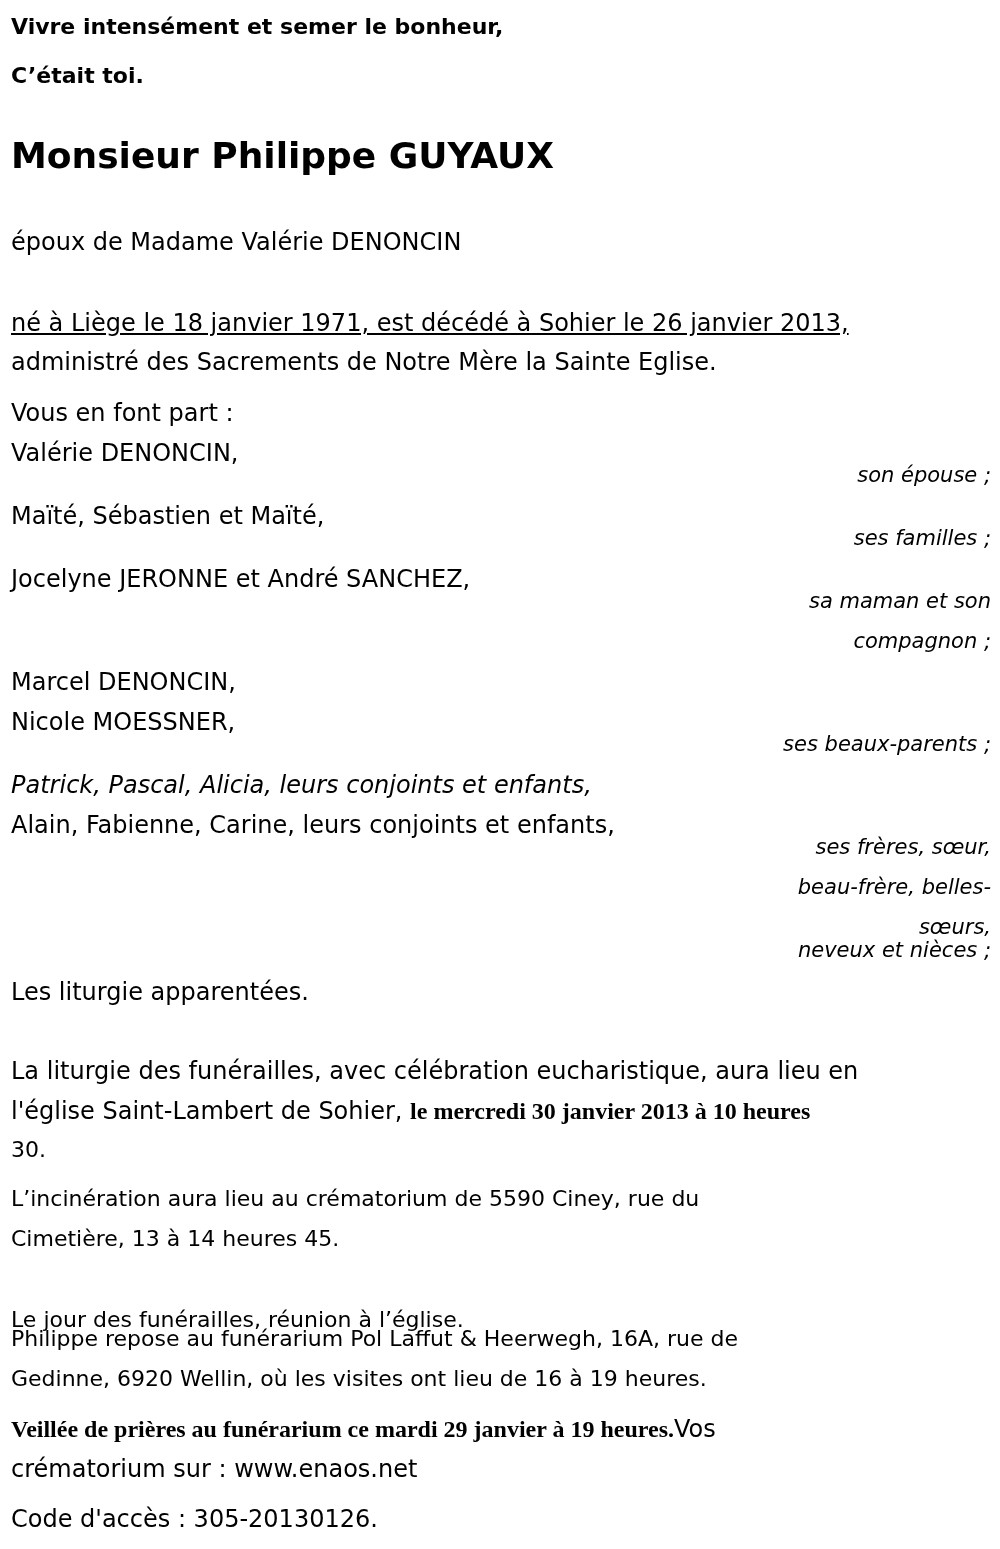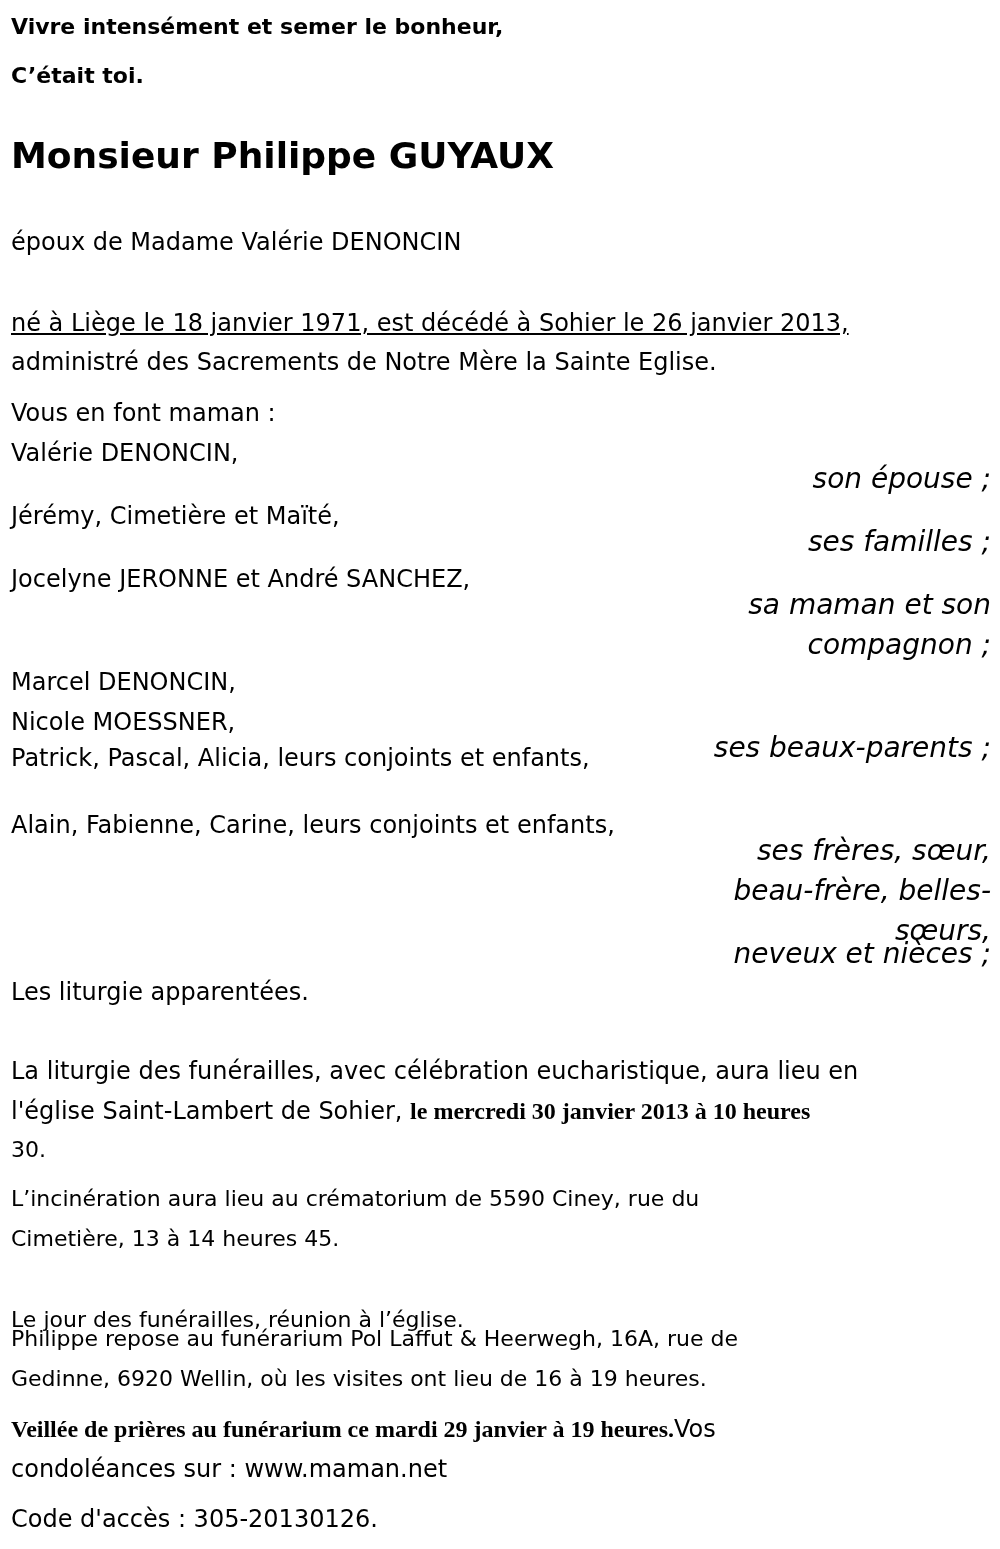--- a/index.html
+++ b/index.html
@@ -25,21 +25,21 @@
     .abs {
       position: absolute;
       white-space: nowrap;
       line-height: 1;
     }
     .bold { font-weight: bold; font-family: Liberation Serif, serif; }
     .motto { font-size: 22px; font-weight: bold; left: 0; }
     .name-title { font-size: 36px; font-weight: bold; left: 0; }
     .regular { font-size: 24px; left: 0; }
     .role {
-      font-size: 28px;
+      font-size: 21px;
       font-style: italic;
       right: 0;
       text-align: center;
     }
     .boldline { font-size: 22px; font-weight: normal; left: 0; }
   </style>
 </head>
 <body>
 
 <div class="page">
@@ -47,37 +47,37 @@
   <div class="abs motto" style="top:16px;">Vivre intensément et semer le bonheur,</div>
   <div class="abs motto" style="top:65px;">C’était toi.</div>
 
   <div class="abs name-title" style="top:138px;">Monsieur Philippe GUYAUX</div>
 
   <div class="abs regular" style="top:230px;">époux de Madame Valérie DENONCIN</div>
 
   <div class="abs regular" style="top:311px;text-decoration:underline;">né à Liège le 18 janvier 1971, est décédé à Sohier le 26 janvier 2013,</div>
   <div class="abs regular" style="top:350px;">administré des Sacrements de Notre Mère la Sainte Eglise.</div>
 
-  <div class="abs regular" style="top:401px;">Vous en font maman :</div>
+  <div class="abs regular" style="top:401px;">Vous en font part :</div>
 
   <div class="abs regular" style="top:441px;">Valérie DENONCIN,</div>
   <div class="abs role" style="top:465px;">son épouse ;</div>
 
-  <div class="abs regular" style="top:504px;">Jérémy, Cimetière et Maïté,</div>
+  <div class="abs regular" style="top:504px;">Maïté, Sébastien et Maïté,</div>
   <div class="abs role" style="top:528px;">ses familles ;</div>
 
   <div class="abs regular" style="top:567px;">Jocelyne JERONNE et André SANCHEZ,</div>
   <div class="abs role" style="top:591px;">sa maman et son</div>
   <div class="abs role" style="top:631px;">compagnon ;</div>
 
   <div class="abs regular" style="top:670px;">Marcel DENONCIN,</div>
   <div class="abs regular" style="top:710px;">Nicole MOESSNER,</div>
   <div class="abs role" style="top:734px;">ses beaux-parents ;</div>
 
-  <div class="abs regular" style="top:746px;">Patrick, Pascal, Alicia, leurs conjoints et enfants,</div>
+  <div class="abs regular" style="top:773px;font-style:italic;">Patrick, Pascal, Alicia, leurs conjoints et enfants,</div>
   <div class="abs regular" style="top:813px;">Alain, Fabienne, Carine, leurs conjoints et enfants,</div>
   <div class="abs role" style="top:837px;">ses frères, sœur,</div>
   <div class="abs role" style="top:877px;">beau-frère, belles-</div>
   <div class="abs role" style="top:917px;">sœurs,</div>
   <div class="abs role" style="top:940px;">neveux et nièces ;</div>
 
   <div class="abs regular" style="top:980px;">Les liturgie apparentées.</div>
 
   <div class="abs regular" style="top:1059px;">La liturgie des funérailles, avec célébration eucharistique, aura lieu en</div>
   <div class="abs regular" style="top:1099px;">
@@ -89,17 +89,17 @@
   <div class="abs boldline" style="top:1228px;">Cimetière, 13 à 14 heures 45.</div>
 
   <div class="abs boldline" style="top:1278px;margin-top:31px;">Le jour des funérailles, réunion à l’église.</div>
 
   <div class="abs boldline" style="top:1328px;">Philippe repose au funérarium Pol Laffut &amp; Heerwegh, 16A, rue de</div>
   <div class="abs boldline" style="top:1368px;">Gedinne, 6920 Wellin, où les visites ont lieu de 16 à 19 heures.</div>
 
   <div class="abs regular" style="top:1417px;">
     <span class="bold">Veillée de prières au funérarium ce mardi 29 janvier à 19 heures.</span><span>Vos</span>
   </div>
-  <div class="abs regular" style="top:1457px;">condoléances sur : www.maman.net</div>
+  <div class="abs regular" style="top:1457px;">crématorium sur : www.enaos.net</div>
 
   <div class="abs regular" style="top:1507px;">Code d'accès : 305-20130126.</div>
 
 </div>
 
 </body></html>

